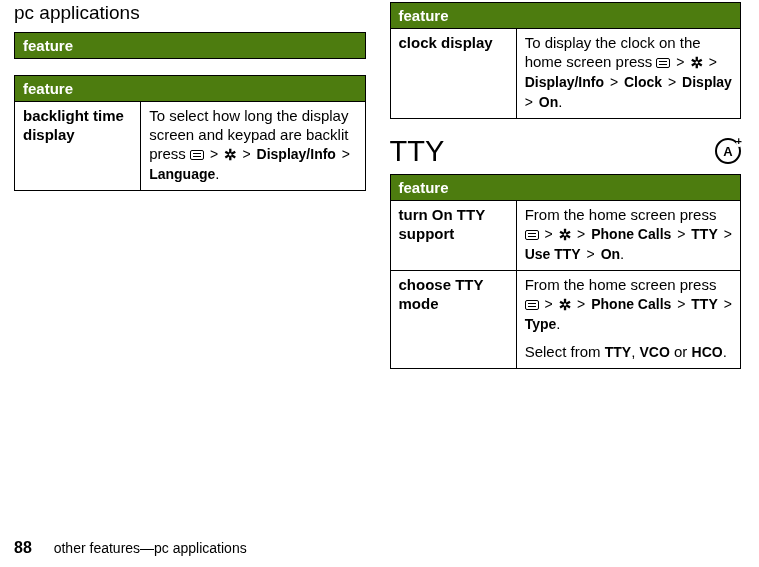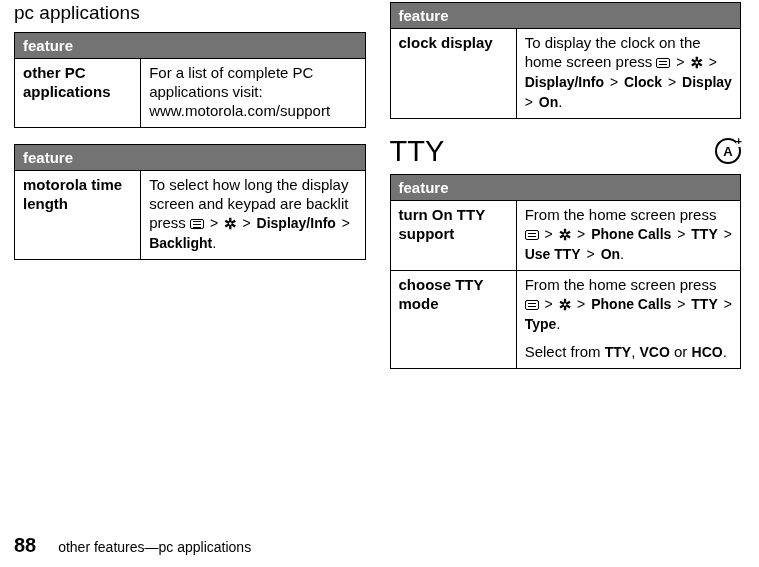--- a/index.html
+++ b/index.html
@@ -39,21 +39,21 @@
     justify-content: space-between;
     align-items: center;
   }
   table.feat {
     border-collapse: collapse;
     width: 100%;
     margin-bottom: 16px;
   }
   table.feat th.hdr {
     text-align: left;
-    background: #737373;
+    background: #4d7c0f;
     color: #fff;
     font-weight: bold;
     font-size: 15px;
     padding: 4px 8px 4px 8px;
     border: 1px solid #000;
   }
   table.feat td {
     border: 1px solid #000;
     padding: 4px 6px 6px 8px;
     vertical-align: top;
@@ -97,21 +97,21 @@
     line-height:1;
     vertical-align:-1px;
     font-weight:bold;
   }
   .footer {
     position: absolute;
     bottom: 10px;
     left: 14px;
     font-size: 14px;
   }
-  .footer .pg { font-weight: bold; font-size: 20px; margin-right: 18px; }
+  .footer .pg { font-weight: bold; font-size: 16px; margin-right: 18px; }
   .a-badge {
     width:26px;height:26px;border:2px solid #000;border-radius:50%;
     display:flex;align-items:center;justify-content:center;
     font-weight:bold;font-size:13px;position:relative;
   }
   .a-badge::after{
     content:"+";position:absolute;top:-4px;right:-3px;background:#fff;
     font-size:11px;line-height:1;border-radius:50%;
   }
 </style>
@@ -122,36 +122,32 @@
 
   <div class="col col-left">
 
     <h1 class="section">pc applications</h1>
 
     <table class="feat">
       <tbody>
           <tr>
             <th class="hdr" colspan="2">feature</th>
           </tr>
-      <tr>
-        <td class="name">other PC applications</td>
-        <td><span>For a list of complete PC applications visit: www.motorola.com/support</span></td>
-      </tr>
     </tbody>
       </table>
 
 
     <table class="feat">
       <tbody>
           <tr>
             <th class="hdr" colspan="2">feature</th>
           </tr>
       <tr>
-        <td class="name">motorola time length</td>
-        <td>To select how long the display screen and keypad are backlit press <span class="icon-menu"></span><span class="chev"> &gt; </span><span class="icon-tools">✲</span><span class="chev"> &gt; </span><span class="menupath">Display/Info</span><span class="chev"> &gt; </span><span class="menupath">Backlight</span>.</td>
+        <td class="name">backlight time display</td>
+        <td>To select how long the display screen and keypad are backlit press <span class="icon-menu"></span><span class="chev"> &gt; </span><span class="icon-tools">✲</span><span class="chev"> &gt; </span><span class="menupath">Display/Info</span><span class="chev"> &gt; </span><span class="menupath">Language</span>.</td>
       </tr>
     </tbody>
       </table>
 
   </div>
 
   <div class="col col-right">
 
     <table class="feat">
       <tbody>

